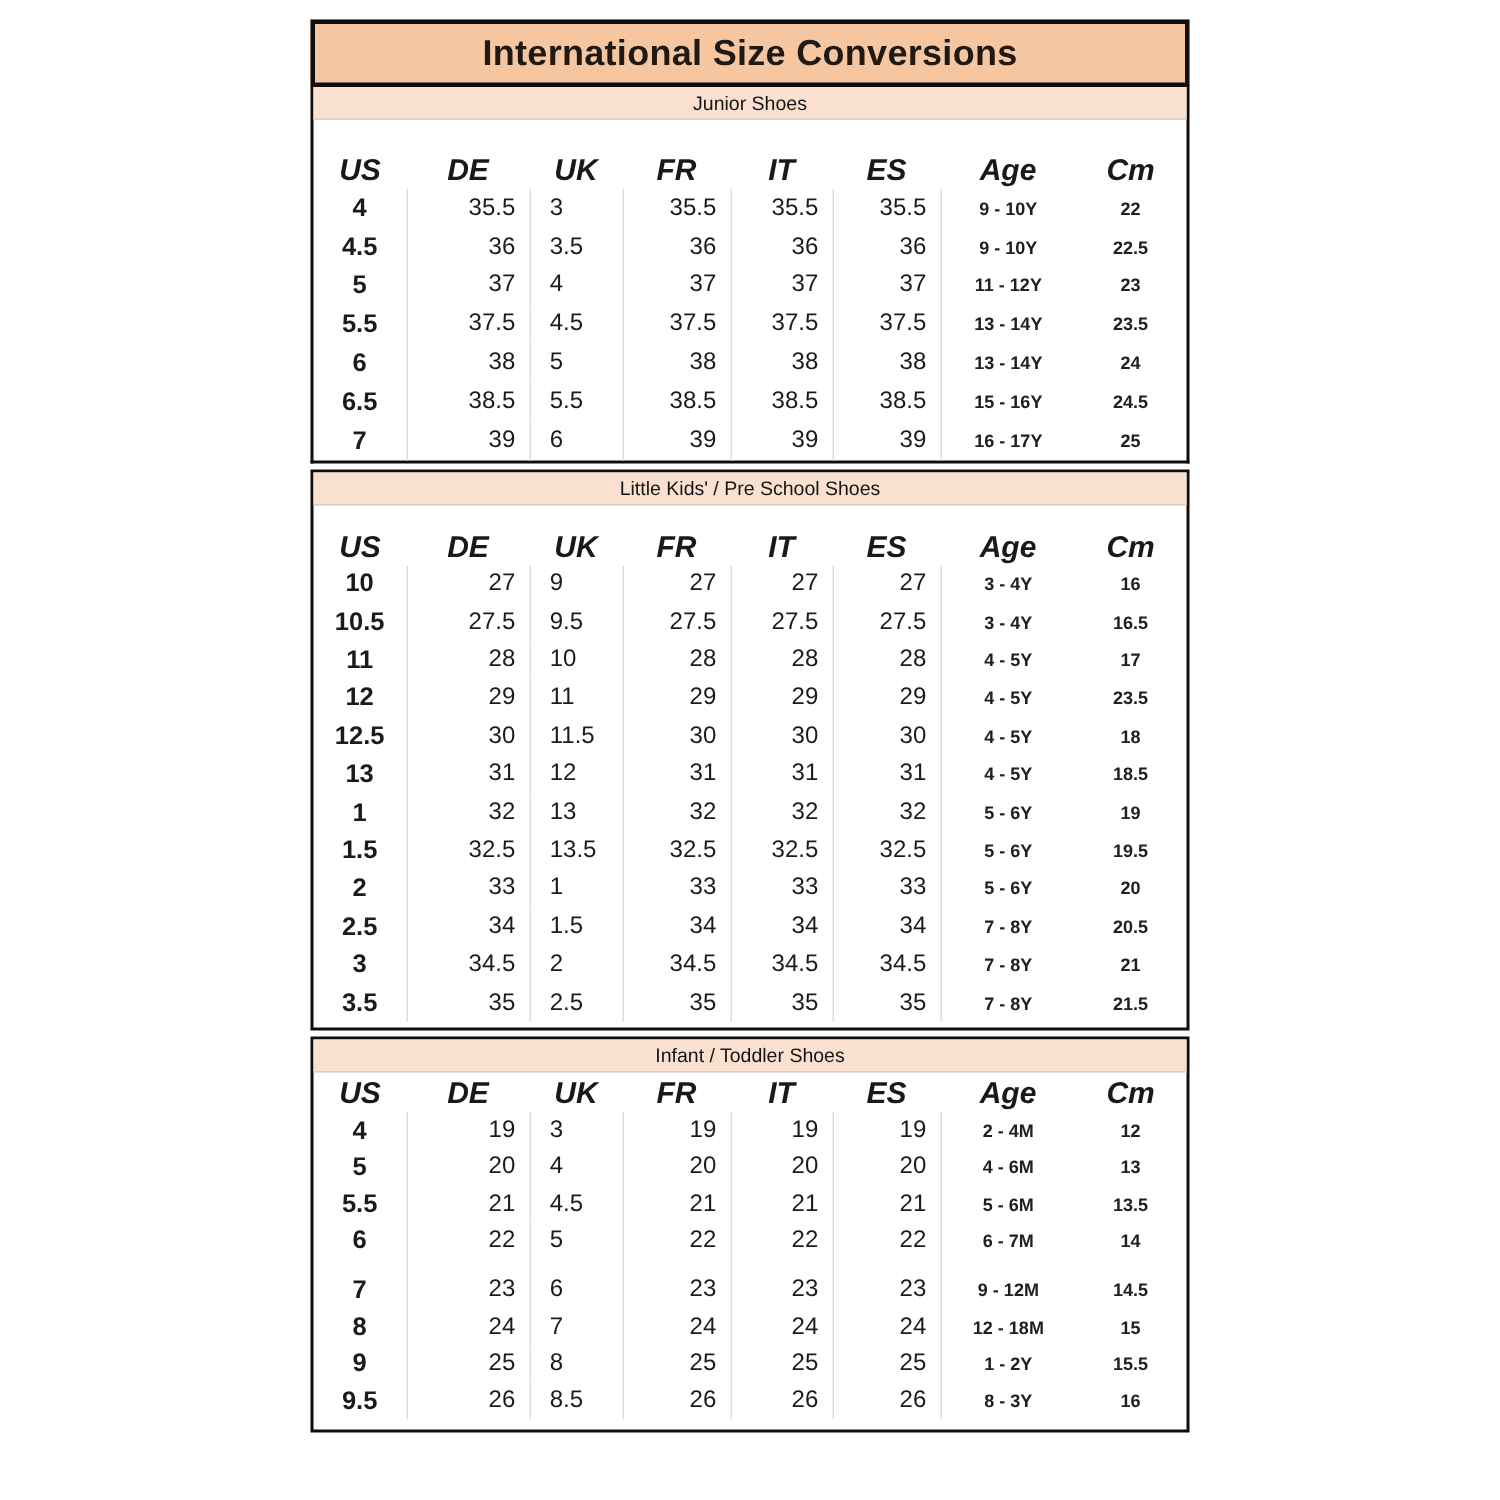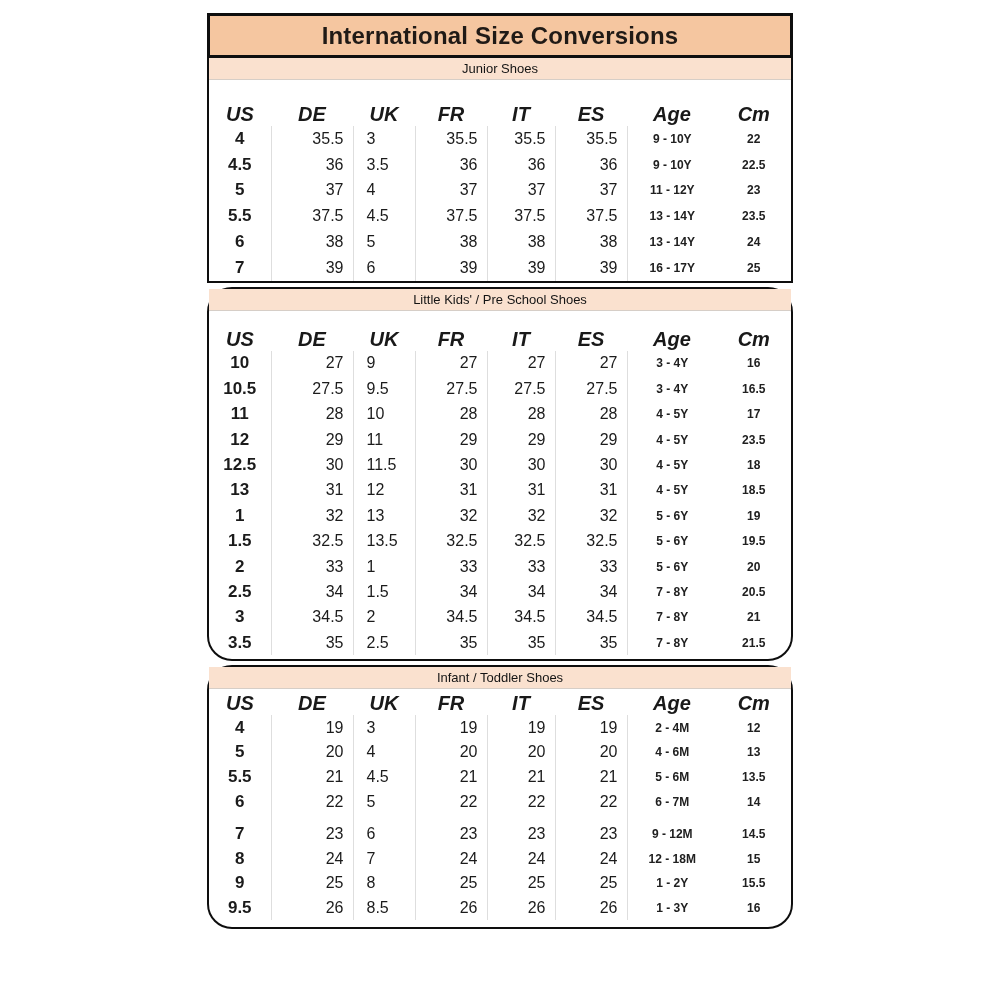--- a/index.html
+++ b/index.html
@@ -34,21 +34,20 @@
   }
   .size-section {
     box-sizing: border-box;
     border: 2px solid var(--border-color, #0e0e0e);
     border-top: none;
     background: #ffffff;
   }
   .size-section.s1, .size-section.s2 {
     border-top: 2px solid var(--border-color, #0e0e0e);
     margin-top: 4px;
-    border-radius: 25px;
   }
   .section-strip {
     height: 21px;
     background: var(--strip-bg, #fae1cf);
     border-bottom: 1px solid #d6cec7;
     display: flex;
     align-items: center;
     justify-content: center;
   }
   .strip-label {
@@ -183,20 +182,30 @@
               <td class="c0">6</td>
               <td class="c1">38</td>
               <td class="c2">5</td>
               <td class="c3">38</td>
               <td class="c4">38</td>
               <td class="c5">38</td>
               <td class="c6">13 - 14Y</td>
               <td class="c7">24</td>
             </tr>
             <tr>
+              <td class="c0">6.5</td>
+              <td class="c1">38.5</td>
+              <td class="c2">5.5</td>
+              <td class="c3">38.5</td>
+              <td class="c4">38.5</td>
+              <td class="c5">38.5</td>
+              <td class="c6">15 - 16Y</td>
+              <td class="c7">24.5</td>
+            </tr>
+            <tr>
               <td class="c0">7</td>
               <td class="c1">39</td>
               <td class="c2">6</td>
               <td class="c3">39</td>
               <td class="c4">39</td>
               <td class="c5">39</td>
               <td class="c6">16 - 17Y</td>
               <td class="c7">25</td>
             </tr>
           </tbody>
@@ -463,20 +472,20 @@
               <td class="c6">1 - 2Y</td>
               <td class="c7">15.5</td>
             </tr>
             <tr>
               <td class="c0">9.5</td>
               <td class="c1">26</td>
               <td class="c2">8.5</td>
               <td class="c3">26</td>
               <td class="c4">26</td>
               <td class="c5">26</td>
-              <td class="c6">1 - 3Y</td>
+              <td class="c6">8 - 3Y</td>
               <td class="c7">16</td>
             </tr>
           </tbody>
     </table>
   </section>
 </div>
 </div>
 
 </body></html>

